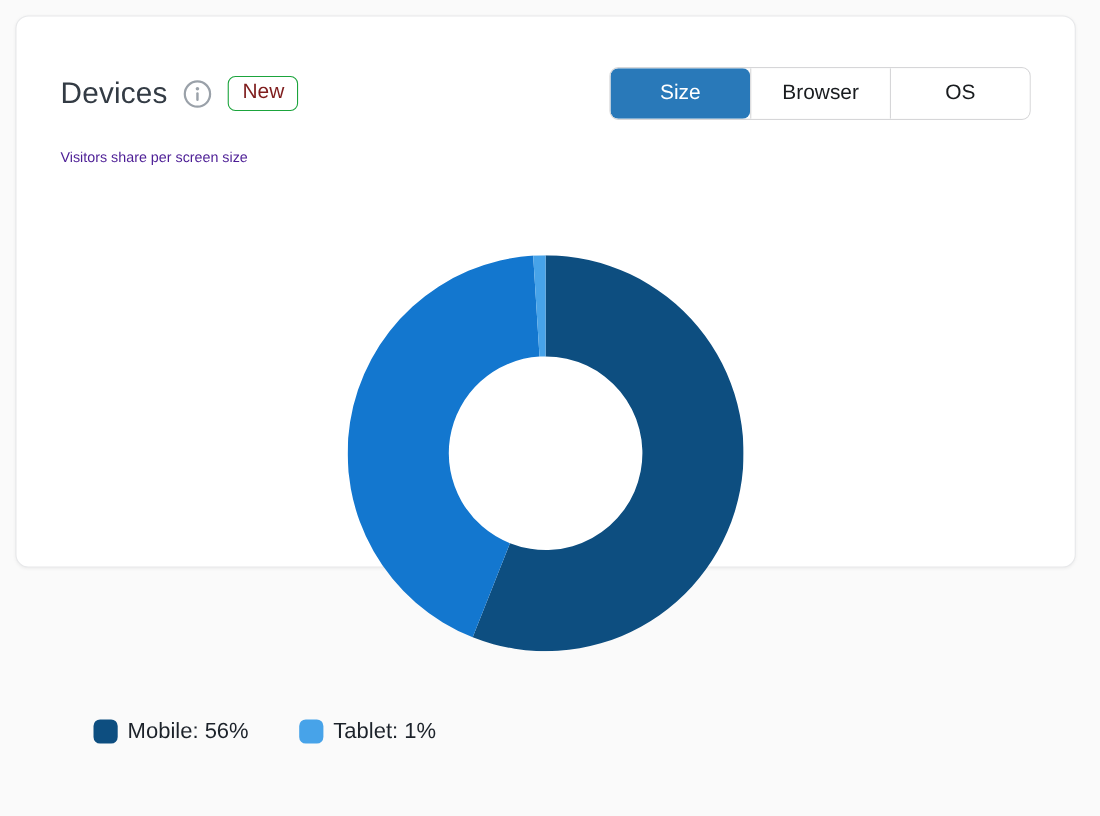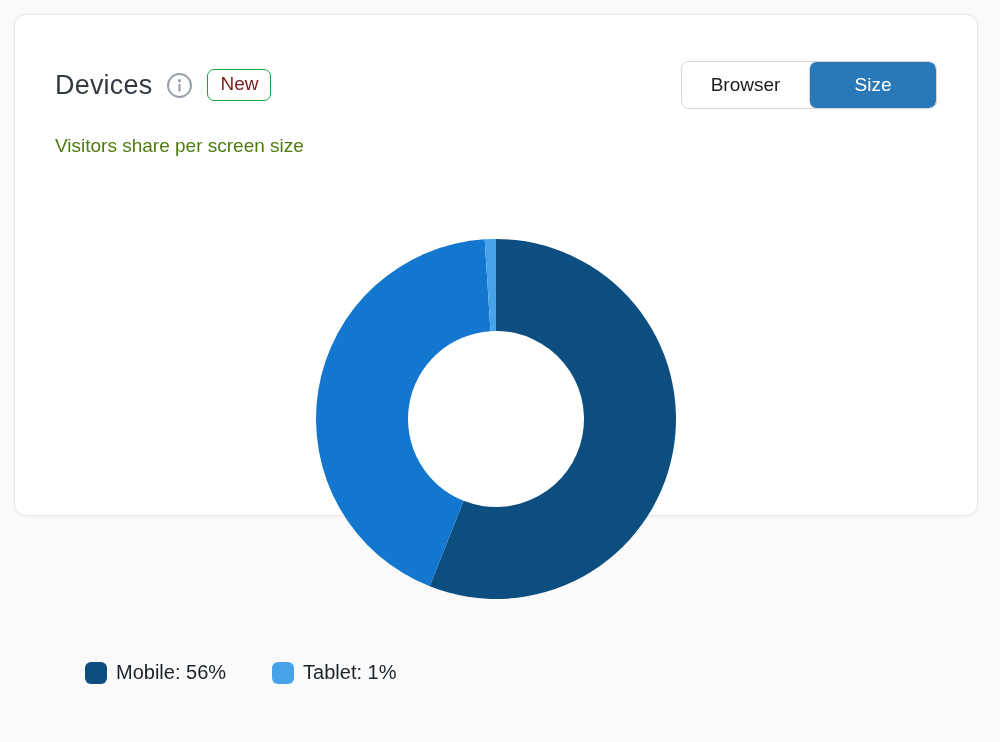--- a/index.html
+++ b/index.html
@@ -65,35 +65,35 @@
     font-family: "Liberation Sans", sans-serif;
   }
   .tab:first-child { border-left: none; }
   .tab.active {
     background: #2979b9;
     color: #ffffff;
     border-radius: 7px;
   }
   .subtitle {
     margin: 26px 40px 14px 40px;
-    font-size: 19px;
-    color: #4d7c0f;
+    font-size: 13px;
+    color: #4c1d95;
   }
   .chart-wrap {
     margin-top: 82px;
     display: flex;
     justify-content: center;
   }
   .legend {
     display: flex;
     align-items: center;
     gap: 46px;
     margin: 62px 0 0 70px;
   }
-  .legend-item { display: flex; align-items: flex-end; gap: 9px; }
+  .legend-item { display: flex; align-items: flex-start; gap: 9px; }
   .legend-swatch {
     width: 22px; height: 22px;
     border-radius: 6px;
     flex: 0 0 auto;
   }
   .legend-label {
     font-size: 20px;
     color: #1c222a;
   }
 </style>
@@ -109,22 +109,23 @@
         <svg class="info-icon" viewBox="0 0 27 27">
           <circle cx="13.5" cy="13.5" r="11.5" fill="none" stroke="#9aa1a9" stroke-width="2"></circle>
           <circle cx="13.5" cy="8.7" r="1.6" fill="#9aa1a9"></circle>
           <rect x="12.4" y="11.8" width="2.2" height="8" rx="1.1" fill="#9aa1a9"></rect>
         </svg>
       </span>
       <span class="badge-new">New</span>
     </div>
 
     <div class="tab-group">
+      <button class="tab active">Size</button>
       <button class="tab">Browser</button>
-      <button class="tab active">Size</button>
+      <button class="tab">OS</button>
     </div>
   </div>
 
   <div class="subtitle">Visitors share per screen size</div>
 
   <div class="chart-wrap">
     <svg id="donut" width="360" height="360" viewBox="0 0 360 360">
         <path d="M 180 0 A 180 180 0 1 1 113.73758051675793 347.35976745988523 L 147.60503936374832 261.8203307581661 A 88 88 0 1 0 180 92 Z" fill="#0d4e80"></path>
         <path d="M 113.73758051675793 347.35976745988523 A 180 180 0 0 1 168.69770648472345 0.35518888291110784 L 174.47443428142037 92.1736478983121 A 88 88 0 0 0 147.60503936374832 261.8203307581661 Z" fill="#1377cf"></path>
         <path d="M 168.69770648472345 0.35518888291110784 A 180 180 0 0 1 179.99999999999997 0 L 179.99999999999997 92 A 88 88 0 0 0 174.47443428142037 92.1736478983121 Z" fill="#47a3e9"></path>

